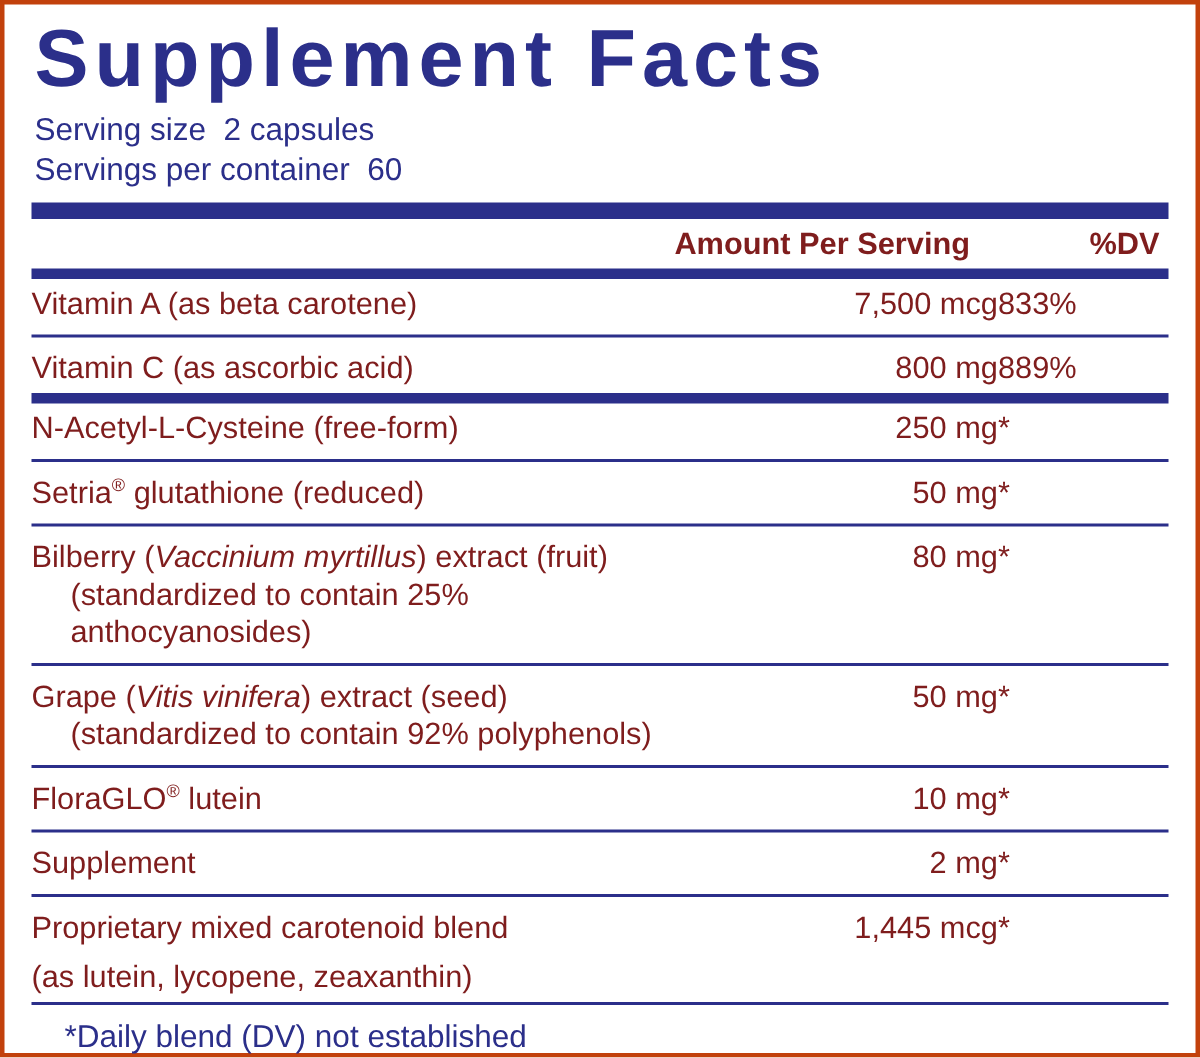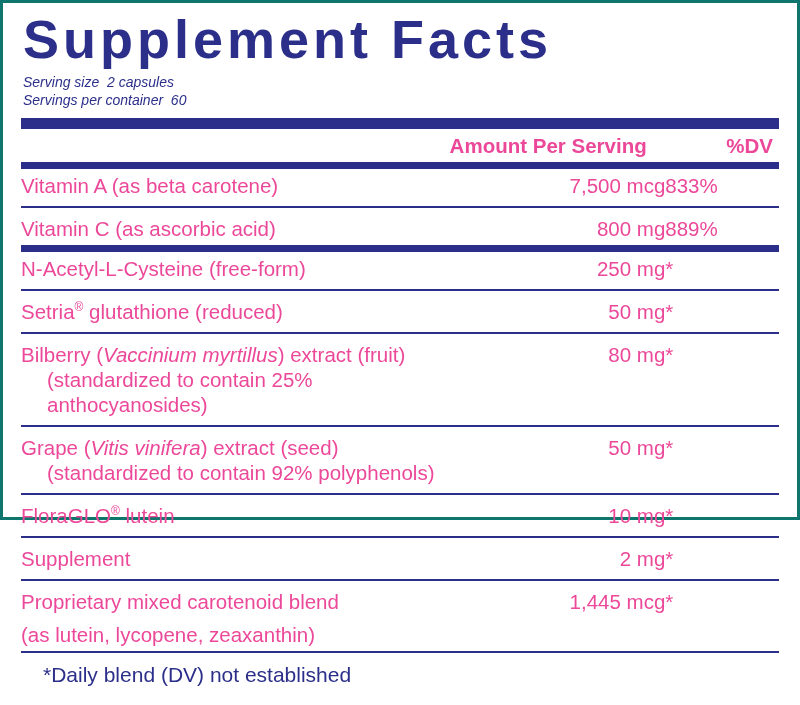--- a/index.html
+++ b/index.html
@@ -9,40 +9,39 @@
   }
   body {
     width: 800px;
     height: 705px;
     font-family: "Liberation Sans", sans-serif;
     color: #2b2f8a;
   }
   .panel {
     position: relative;
     width: 800px;
-    height: 520px;
+    height: 705px;
     box-sizing: border-box;
-    border: 3px solid #0f766e;
+    border: 3px solid #c2410c;
     padding: 6px 18px 0 18px;
   }
   .title {
     font-size: 54px;
     font-weight: bold;
     letter-spacing: 4px;
     line-height: 1.05;
     margin: 2px 0 6px 2px;
     color: #2b2f8a;
   }
   .serving-line {
-    font-size: 14px;
+    font-size: 21px;
     line-height: 1.28;
     margin-left: 2px;
     color: #2b2f8a;
     white-space: pre;
-    font-style: italic;
   }
   .rule-thick {
     height: 11px;
     background: #2b2f8a;
     margin: 8px 0 0 0;
   }
   .rule-mid {
     height: 7px;
     background: #2b2f8a;
     margin: 0;
@@ -52,21 +51,21 @@
     background: #2b2f8a;
     margin: 0;
   }
   table.facts {
     width: 100%;
     border-collapse: collapse;
     table-layout: fixed;
   }
   table.facts td {
     font-size: 20.5px;
-    color: #ec4899;
+    color: #7f1d1d;
     padding: 4px 0 4px 0;
     vertical-align: top;
     line-height: 1.22;
   }
   td.name { width: 57%; padding-left: 2px; }
   td.amount { width: 28%; text-align: right; padding-right: 16px; white-space: nowrap; }
   td.dv { width: 15%; text-align: left; padding-right: 6px; white-space: nowrap; }
   .hdr td {
     font-weight: bold;
     font-size: 20.5px;

